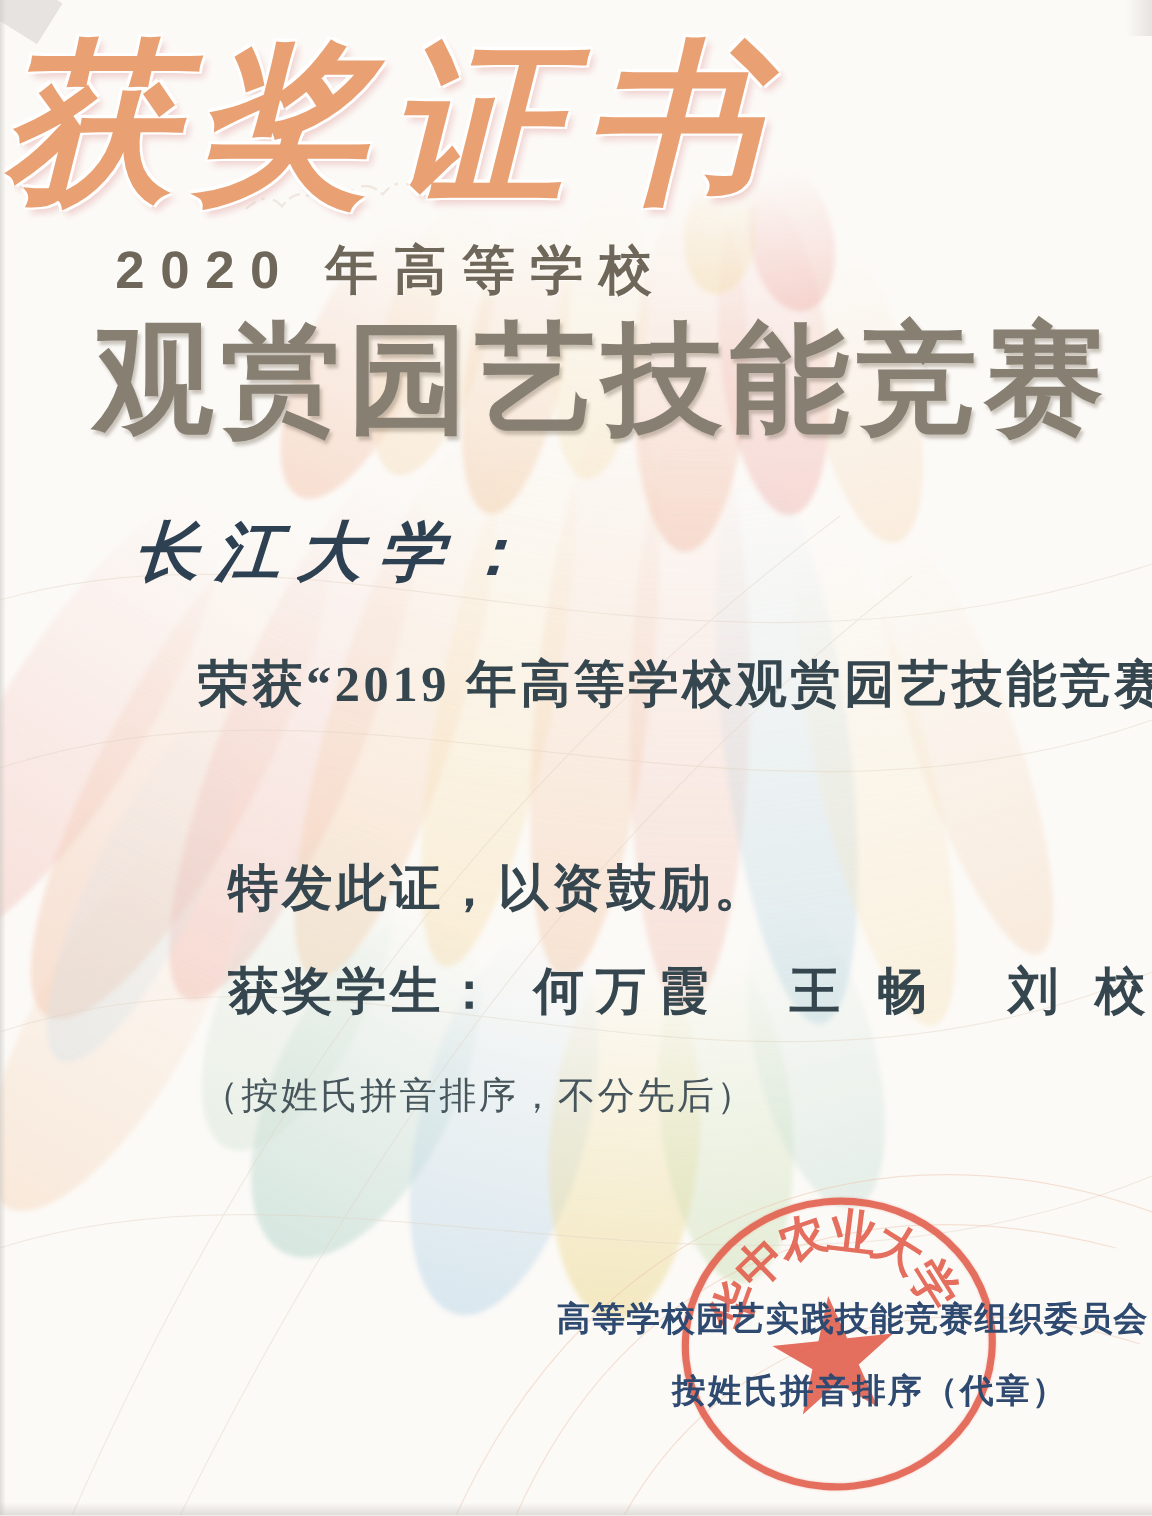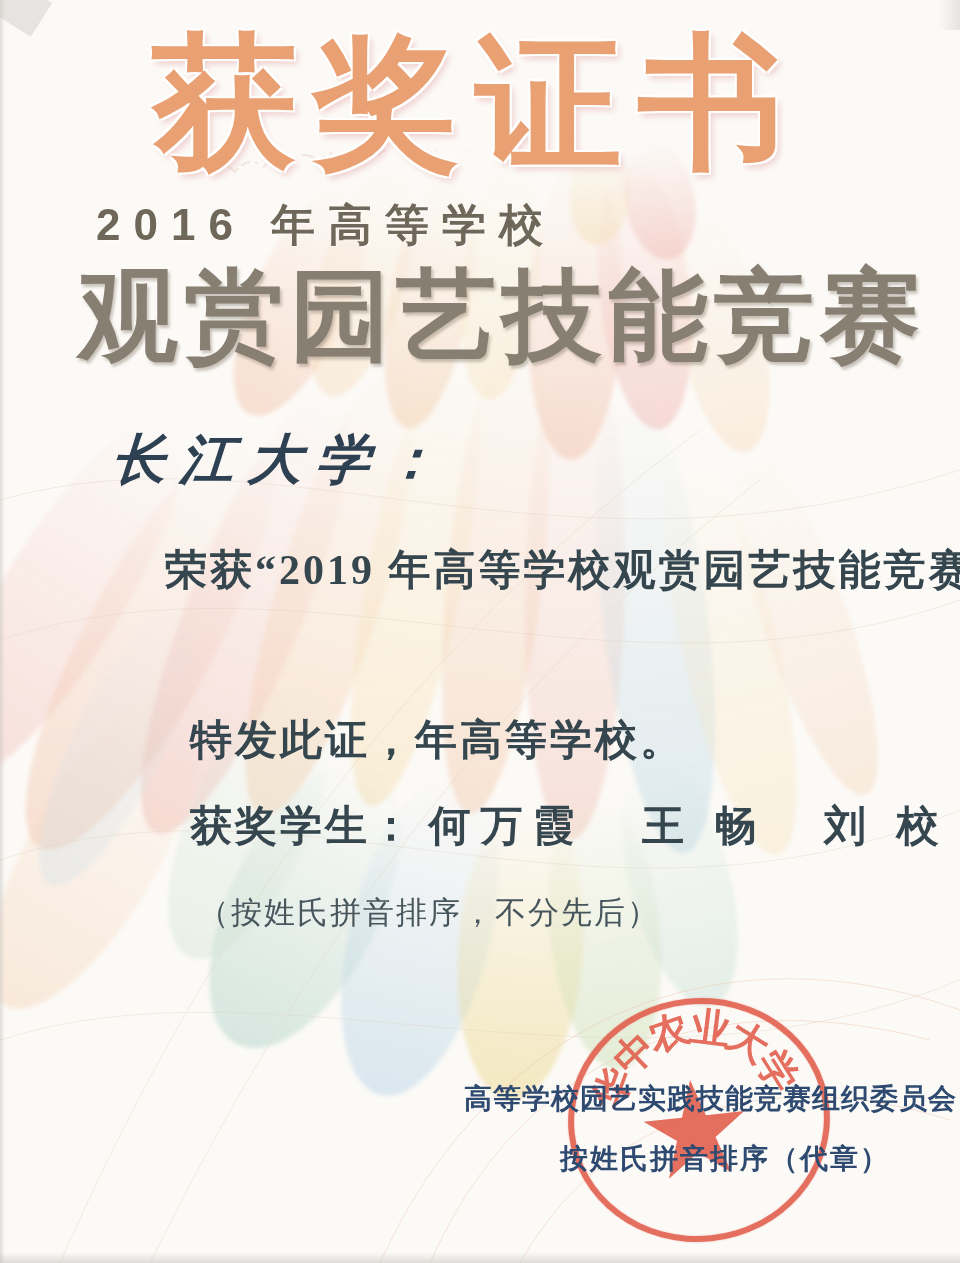--- a/index.html
+++ b/index.html
@@ -14,42 +14,42 @@
   .petal{position:absolute;border-radius:50%;filter:blur(2px);transform-origin:center;}
 
   .scan-edge{position:absolute;z-index:6;}
   .edge-left{left:0;top:0;width:5px;height:1263px;background:linear-gradient(to right,#c9c6c1,rgba(201,198,193,0));opacity:.55;}
   .edge-bottom{left:0;top:1252px;width:960px;height:11px;background:linear-gradient(to top,#c2bfba,rgba(194,191,186,0));opacity:.5;}
   .edge-topleft{left:-14px;top:-16px;width:60px;height:40px;background:#cbc8c3;transform:rotate(32deg);opacity:.45;}
   .edge-topright{left:938px;top:0;width:22px;height:30px;background:linear-gradient(to left,#c6c3be,rgba(198,195,190,0));opacity:.4;}
 
   
   .txt{position:absolute;z-index:4;white-space:nowrap;}
-  .title{left:0;top:6px;width:951px;text-align:center;
+  .title{left:0;top:6px;width:951px;text-align:left;
          font-family:"Liberation Sans", sans-serif;font-weight:bold;
          font-size:146px;letter-spacing:16px;color:#e9a173;
          text-shadow:2px 2px 0 #fff,-2px -2px 0 #fff,2px -2px 0 #fff,-2px 2px 0 #fff,
-                     4px 5px 6px rgba(225,160,160,.45);}
+                     4px 5px 6px rgba(225,160,160,.45);font-style:italic;}
   .subtitle-year{left:96px;top:196px;font-family:"Liberation Sans", sans-serif;
          font-weight:bold;font-size:44px;letter-spacing:13px;color:#6f675a;
          text-shadow:1px 1px 0 rgba(255,255,255,.7);}
   .subtitle-event{left:78px;top:250px;font-weight:bold;font-size:100px;letter-spacing:6px;
          color:#867f72;text-shadow:2px 3px 3px rgba(105,95,75,.35);}
   .recipient{left:112px;top:424px;font-style:italic;font-weight:bold;font-size:54px;
          letter-spacing:14px;color:#2e4152;transform:skewX(-4deg);}
   .body-line{font-weight:600;font-size:42px;color:#35464f;letter-spacing:3px;}
   .b1{left:165px;top:542px;}
   .b2{left:95px;top:628px;}
   .b3{left:190px;top:712px;}
   .b4{left:190px;top:798px;}
   .award-grade{display:inline-block;font-size:80px;line-height:40px;font-weight:bold;
          color:#c93a2c;vertical-align:-14px;margin:0 14px 0 2px;}
   .student-name{margin-right:44px;letter-spacing:10px;}
-  .students-label{letter-spacing:3px;}
-  .note{left:198px;top:892px;font-size:31px;font-weight:500;color:#46565c;letter-spacing:2px;}
+  .students-label{letter-spacing:3px;margin-right:16px;}
+  .note{left:168px;top:892px;font-size:31px;font-weight:500;color:#46565c;letter-spacing:2px;}
   .issuer{font-family:Liberation Sans, sans-serif;font-weight:bold;color:#2e4a70;}
   .i1{left:464px;top:1080px;font-size:28px;letter-spacing:1px;}
   .i2{left:560px;top:1140px;font-size:28px;letter-spacing:2px;}
   .i3{left:585px;top:1198px;font-size:28px;letter-spacing:3px;color:#35557e;}
 
   
   .seal{position:absolute;left:568px;top:998px;width:262px;height:244px;z-index:3;
         transform:rotate(-6deg);opacity:.85;}
   .seal-ring{position:absolute;inset:0;border:6px solid #e25745;border-radius:50%;
         box-shadow:0 0 2px rgba(226,87,69,.4), inset 0 0 2px rgba(226,87,69,.4);}
@@ -121,30 +121,30 @@
     <span class="seal-char" style="transform:rotate(-38deg) translateY(-93px);">中</span>
     <span class="seal-char" style="transform:rotate(-13deg) translateY(-93px);">农</span>
     <span class="seal-char" style="transform:rotate(13deg) translateY(-93px);">业</span>
     <span class="seal-char" style="transform:rotate(38deg) translateY(-93px);">大</span>
     <span class="seal-char" style="transform:rotate(64deg) translateY(-93px);">学</span>
     <span class="seal-star">★</span>
   </div>
 
   <div class="txt title">获奖证书</div>
 
-  <div class="txt subtitle-year">2016 年高等学校</div>
+  <div class="txt subtitle-year">2020 年高等学校</div>
 
   <div class="txt subtitle-event">观赏园艺技能竞赛</div>
 
   <div class="txt recipient">长江大学：</div>
 
   <div class="txt body-line b1">荣获“2019 年高等学校观赏园艺技能竞赛”</div>
 
 
-  <div class="txt body-line b3">特发此证，年高等学校。</div>
+  <div class="txt body-line b3">特发此证，以资鼓励。</div>
 
   <div class="txt body-line b4">
     <span class="students-label">获奖学生：</span>
     <span class="student-name">何万霞</span>
     <span class="student-name">王 畅</span>
     <span class="student-name">刘 校</span>
   </div>
 
   <div class="txt note">（按姓氏拼音排序，不分先后）</div>
 

